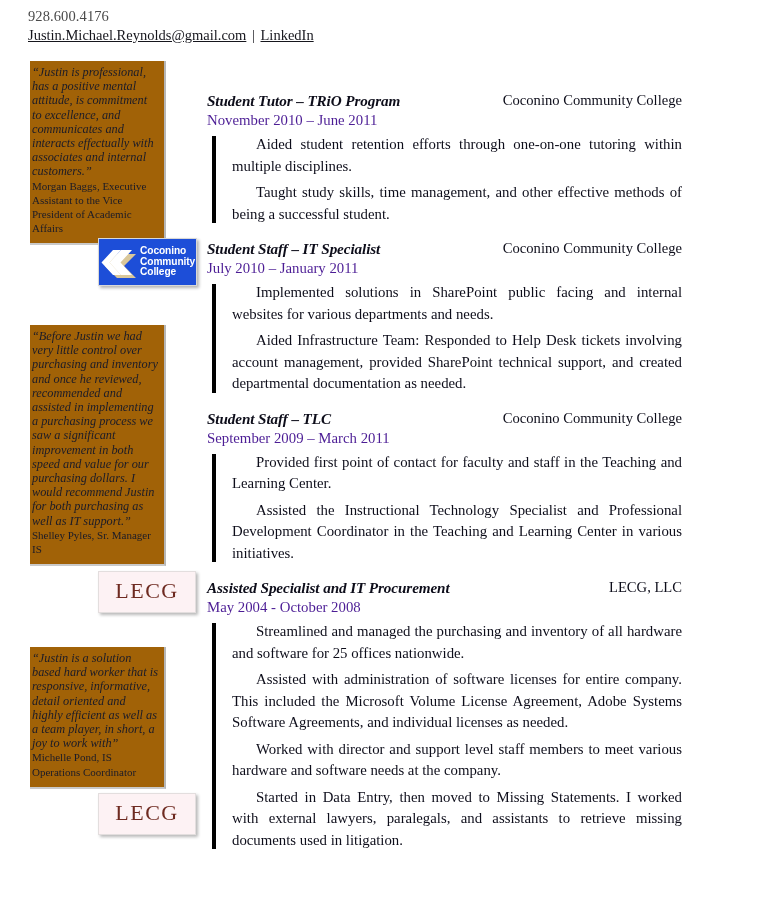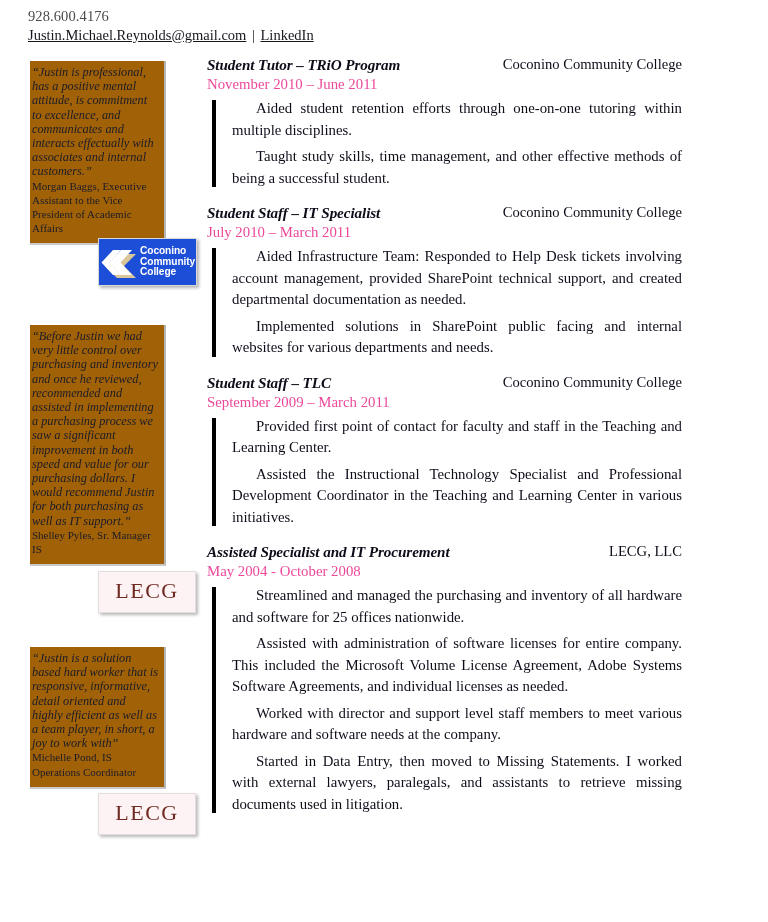--- a/index.html
+++ b/index.html
@@ -153,21 +153,21 @@
     top: 0;
     font-family: "Liberation Serif", "DejaVu Serif", serif;
     font-size: 14.6px;
     line-height: 19px;
     color: #0d0d1a;
   }
   .job-dates {
     font-family: "Liberation Serif", "DejaVu Serif", serif;
     font-size: 14.8px;
     line-height: 20px;
-    color: #ec4899;
+    color: #4c1d95;
   }
   .bullets {
     position: relative;
     padding-left: 25px;
     margin-top: 4px;
   }
   .bullets::before {
     content: "";
     position: absolute;
     left: 5px;
@@ -237,41 +237,41 @@
   </div>
 
   <div class="lecg-logo" style="left:98px; top:738px; width:98px; height:42px;">
     <span class="lecg-text">LECG</span>
   </div>
 
 </div>
 
 <div id="main">
 
-  <div class="job" style="margin-bottom:14px;">
+  <div class="job" style="margin-bottom:14px;margin-top:36px;">
     <div class="job-head">
       <span class="job-title">Student Tutor – TRiO Program</span>
       <span class="job-company">Coconino Community College</span>
     </div>
     <div class="job-dates">November 2010 – June 2011</div>
     <div class="bullets">
       <div class="bullet">Aided student retention efforts through one-on-one tutoring within multiple disciplines.</div>
       <div class="bullet">Taught study skills, time management, and other effective methods of being a successful student.</div>
     </div>
   </div>
 
   <div class="job" style="margin-bottom:14px;">
     <div class="job-head">
       <span class="job-title">Student Staff – IT Specialist</span>
       <span class="job-company">Coconino Community College</span>
     </div>
-    <div class="job-dates">July 2010 – March 2011</div>
-    <div class="bullets">
+    <div class="job-dates">July 2010 – January 2011</div>
+    <div class="bullets">
+      <div class="bullet">Implemented solutions in SharePoint public facing and internal websites for various departments and needs.</div>
       <div class="bullet">Aided Infrastructure Team: Responded to Help Desk tickets involving account management, provided SharePoint technical support, and created departmental documentation as needed.</div>
-      <div class="bullet">Implemented solutions in SharePoint public facing and internal websites for various departments and needs.</div>
     </div>
   </div>
 
   <div class="job" style="margin-bottom:14px;">
     <div class="job-head">
       <span class="job-title">Student Staff – TLC</span>
       <span class="job-company">Coconino Community College</span>
     </div>
     <div class="job-dates">September 2009 – March 2011</div>
     <div class="bullets">

